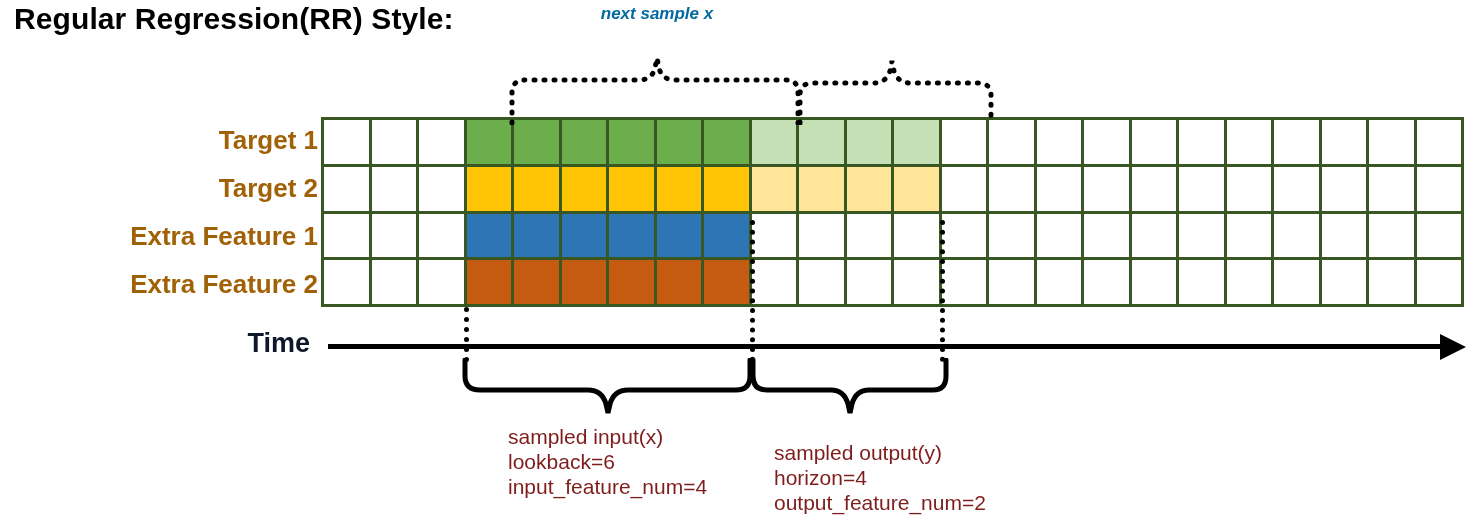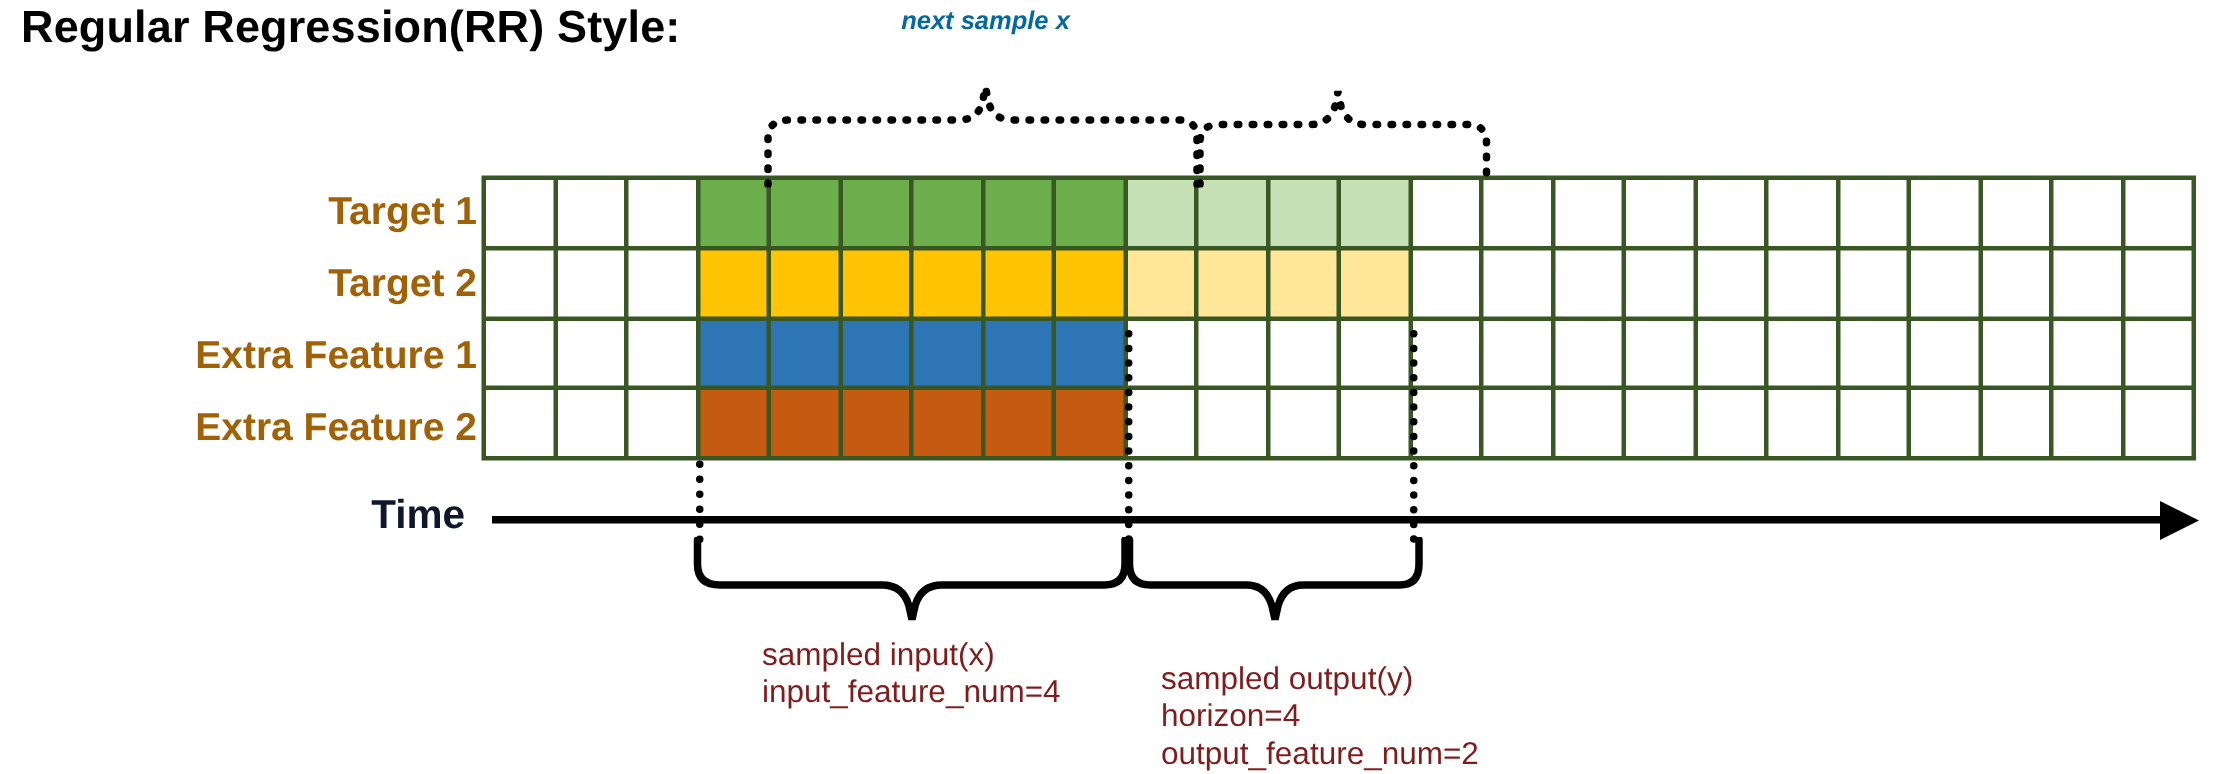--- a/index.html
+++ b/index.html
@@ -227,20 +227,21 @@
              L158,46 Q162,32 176,32 L284,32 Q298,32 298,18 L298,2" fill="none" stroke="#000" stroke-width="5" stroke-linecap="round"></path>
   </svg>
 
   <svg class="brace-svg" style="left:744px;top:358px;" width="216" height="58" viewBox="0 0 216 58">
     <path d="M9,2 L9,18 Q9,32 23,32 L87,32 Q100,32 104,46 L106,55
              L108,46 Q112,32 125,32 L189,32 Q202,32 202,18 L202,2" fill="none" stroke="#000" stroke-width="5" stroke-linecap="round"></path>
   </svg>
 
   <div class="cap" style="left:508px;top:424px;">
     <div>sampled input(x)</div>
+    <div>lookback=6</div>
     <div>input_feature_num=4</div>
   </div>
 
   <div class="cap" style="left:774px;top:440px;">
     <div>sampled output(y)</div>
     <div>horizon=4</div>
     <div>output_feature_num=2</div>
   </div>
 
 </div>

